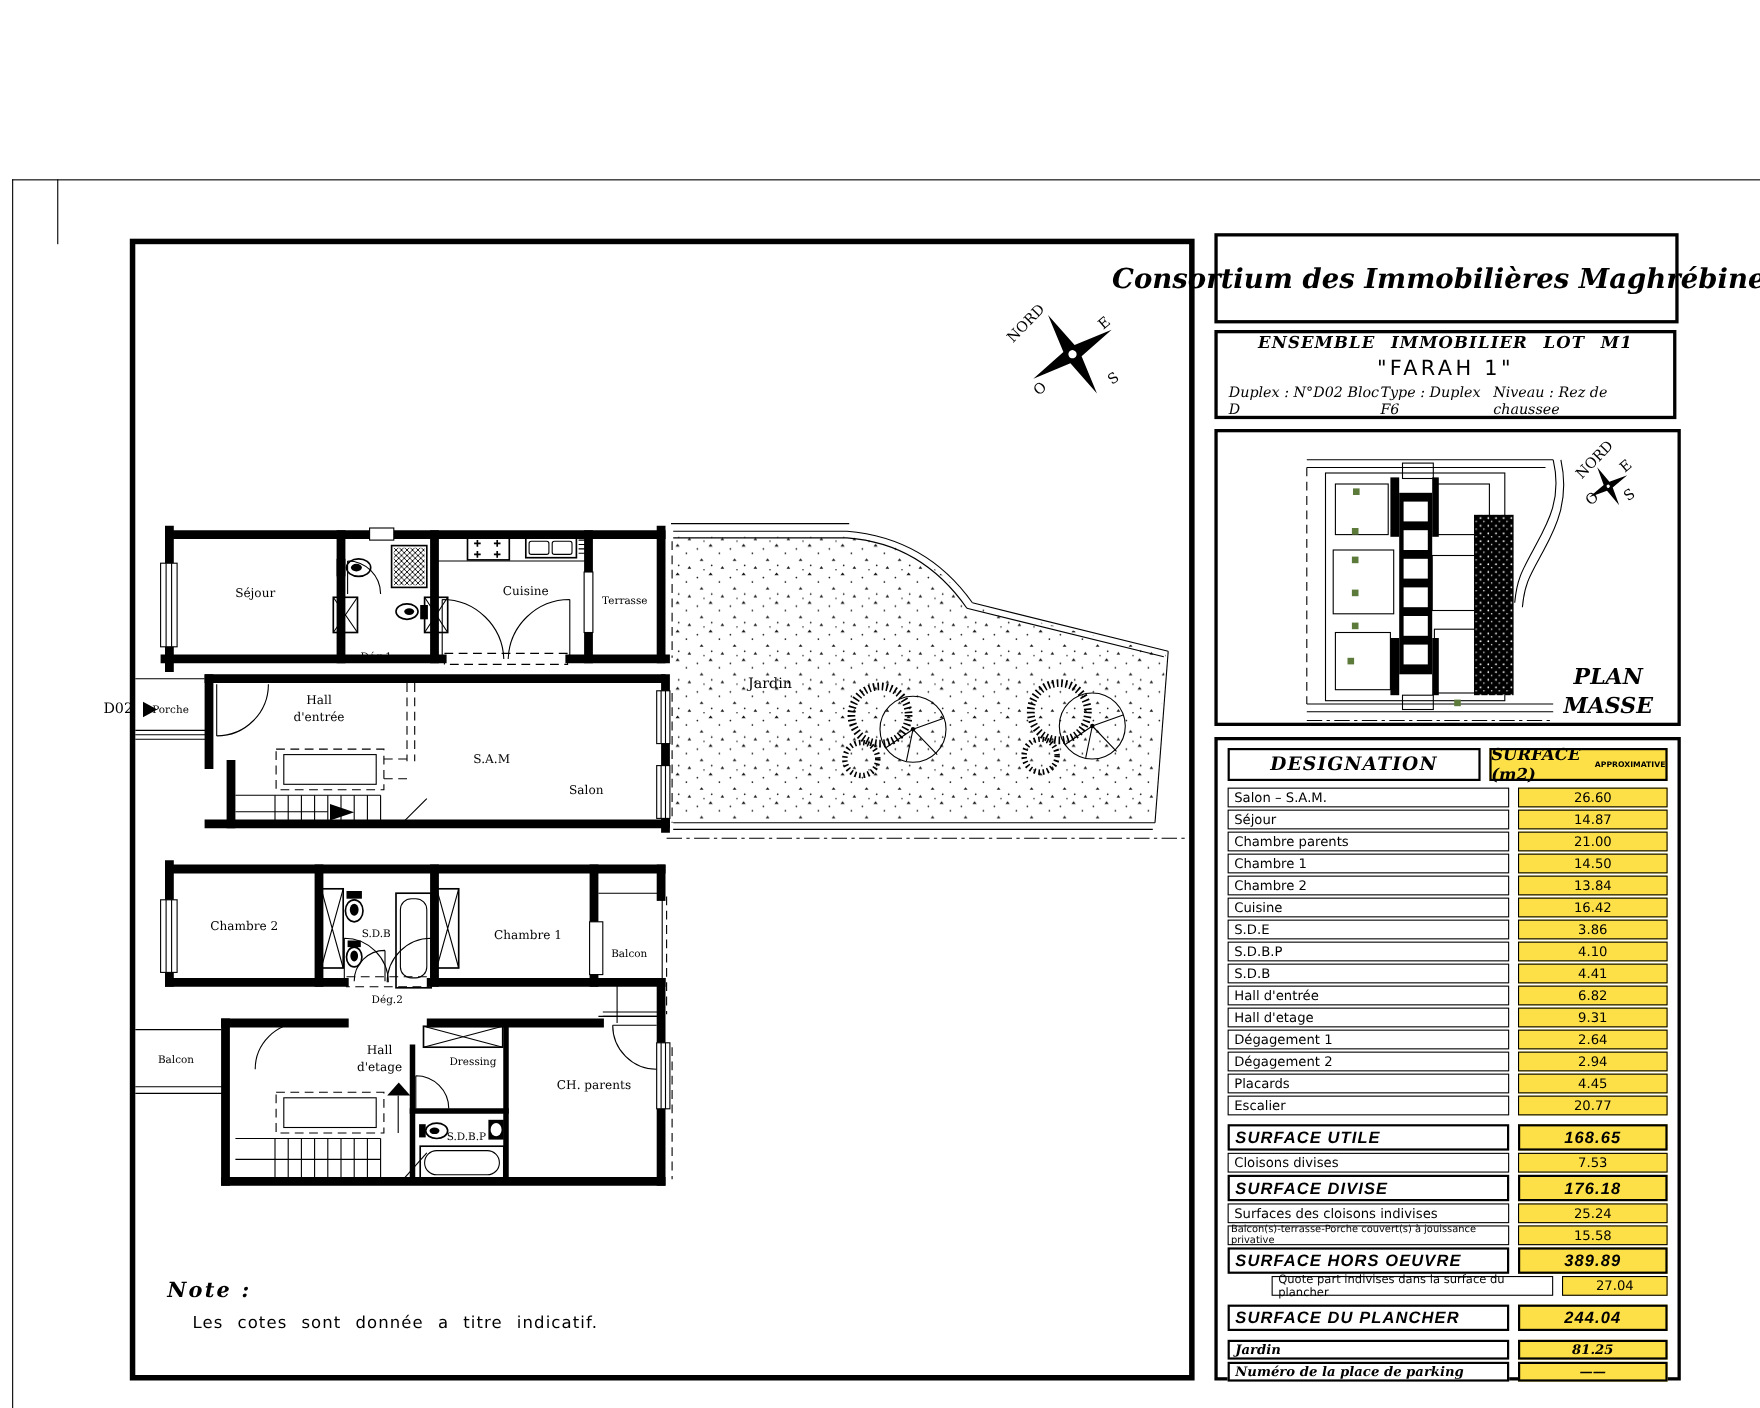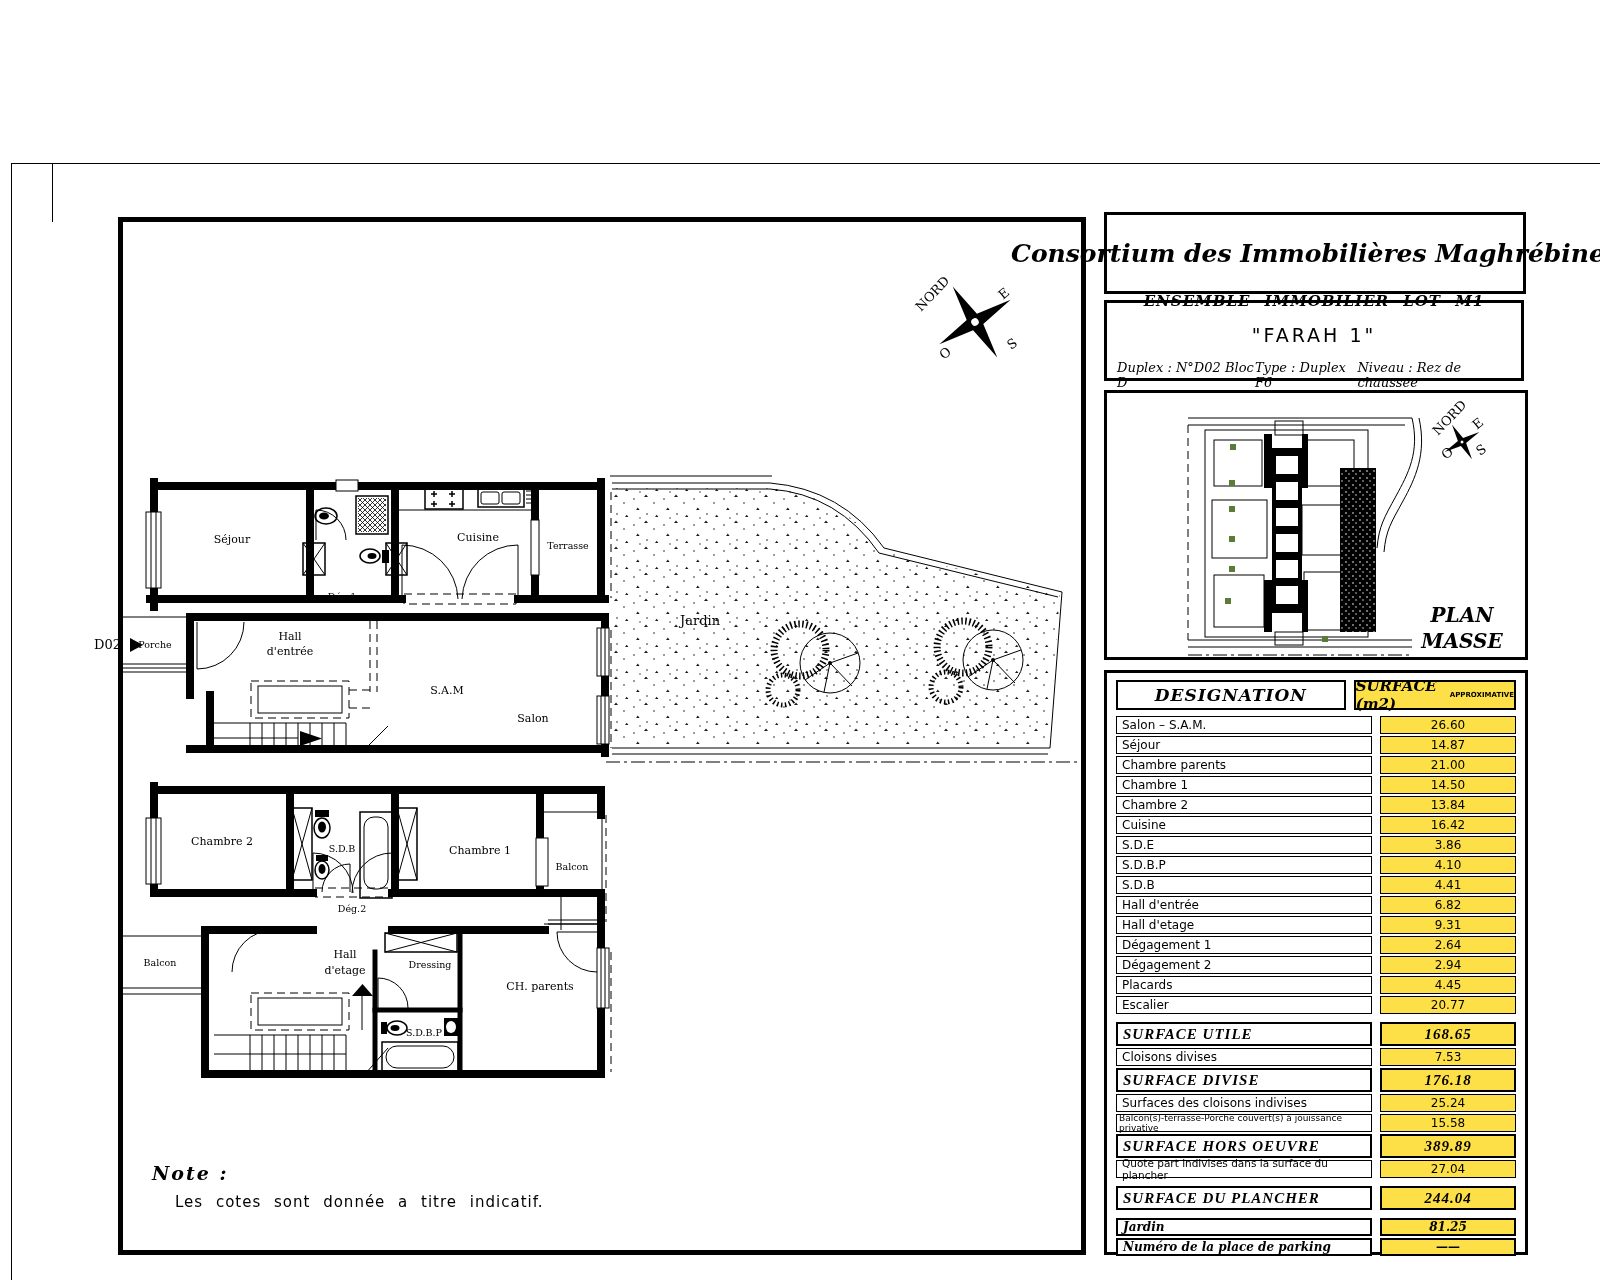--- a/index.html
+++ b/index.html
@@ -4,43 +4,43 @@
 <style>
   html,body{margin:0;padding:0;background:#fff;}
   body{position:relative;width:1600px;height:1280px;font-family:"DejaVu Sans",sans-serif;color:#000;overflow:hidden;}
   .abs{position:absolute;}
   .ln{position:absolute;background:#000;}
   
   #plan-frame{left:118px;top:217px;width:968px;height:1038px;border:5px solid #000;box-sizing:border-box;}
   .tb-box{border:3px solid #000;box-sizing:border-box;background:#fff;}
   #company-box{left:1104px;top:212px;width:422px;height:82px;display:flex;align-items:center;justify-content:center;}
   #company-box .txt{font-family:"DejaVu Serif",serif;font-style:italic;font-weight:bold;font-size:25px;white-space:nowrap;}
-  #project-box{left:1104px;top:300px;width:420px;height:81px;display:flex;flex-direction:column;justify-content:center;gap:14px;padding:2px 6px;}
+  #project-box{left:1104px;top:300px;width:420px;height:81px;display:flex;flex-direction:column;justify-content:center;gap:4px;padding:2px 6px;}
   .proj-l1{font-family:"DejaVu Serif",serif;font-style:italic;font-weight:bold;font-size:15px;text-align:center;word-spacing:8px;letter-spacing:1px;}
   .proj-l2{font-size:19px;text-align:center;letter-spacing:3px;}
   .proj-l3{display:flex;justify-content:space-between;font-family:"DejaVu Serif",serif;font-style:italic;font-weight:normal;font-size:13px;padding:0 4px;}
   #masse-box{left:1104px;top:390px;width:424px;height:270px;}
   #table-box{left:1104px;top:670px;width:424px;height:585px;padding:7px 9px;}
   
   .srow{display:flex;gap:8px;margin-bottom:2px;}
   .srow .c1{width:256px;border:2px solid #000;box-sizing:border-box;padding:0 5px;display:flex;align-items:center;background:#fff;}
   .srow .c2{flex:1;border:2px solid #000;box-sizing:border-box;display:flex;align-items:center;justify-content:center;background:#fde047;}
   .srow.hdr{height:30px;margin-bottom:6px;}
   .srow.hdr .c1{justify-content:center;font-family:"DejaVu Serif",serif;font-style:italic;font-weight:bold;font-size:17px;letter-spacing:1px;}
   .srow.hdr .c2{font-family:"DejaVu Serif",serif;font-style:italic;font-weight:bold;font-size:15px;}
   .srow.hdr .c2 .qual{font-family:"DejaVu Sans",sans-serif;font-style:normal;font-size:7px;font-weight:bold;margin-left:13px;}
   .srow.rn{height:18px;font-size:12px;}
   .srow.rn .c1{border-width:1.5px;}
   .srow.rn .c2{border-width:1.5px;}
   .srow.rt{height:24px;}
-  .srow.rt .c1,.srow.rt .c2{font-family:Liberation Serif, serif;font-style:italic;font-weight:bold;font-size:15px;letter-spacing:1px;}
+  .srow.rt .c1,.srow.rt .c2{font-family:Liberation Sans, sans-serif;font-style:italic;font-weight:bold;font-size:15px;letter-spacing:1px;}
   .srow.rj{height:18px;}
   .srow.rj .c1,.srow.rj .c2{font-family:"DejaVu Serif",serif;font-style:italic;font-weight:bold;font-size:12px;}
   .srow.rsm .c1{font-size:9px;padding:0 2px;}
-  .srow.rmd .c1{font-size:10.5px;}
+  .srow.rmd .c1{font-size:10.5px;margin-left:40px;}
   .srow.gap{margin-top:8px;}
   
   #note-title{left:152px;top:1162px;font-family:"DejaVu Serif",serif;font-style:italic;font-weight:bold;font-size:19px;letter-spacing:2px;}
   #note-text{left:175px;top:1193px;font-size:15px;letter-spacing:1px;word-spacing:7px;}
   #d02-label{left:94px;top:637px;font-family:"DejaVu Serif",serif;font-size:13px;display:flex;align-items:center;gap:9px;}
   #d02-label .tri{width:0;height:0;border-left:13px solid #000;border-top:7px solid transparent;border-bottom:7px solid transparent;}
   
   .w8{stroke:#000;stroke-width:8;fill:none;stroke-linecap:square;}
   .w5{stroke:#000;stroke-width:5;fill:none;stroke-linecap:square;}
   .t{stroke:#000;stroke-width:1;fill:none;}

